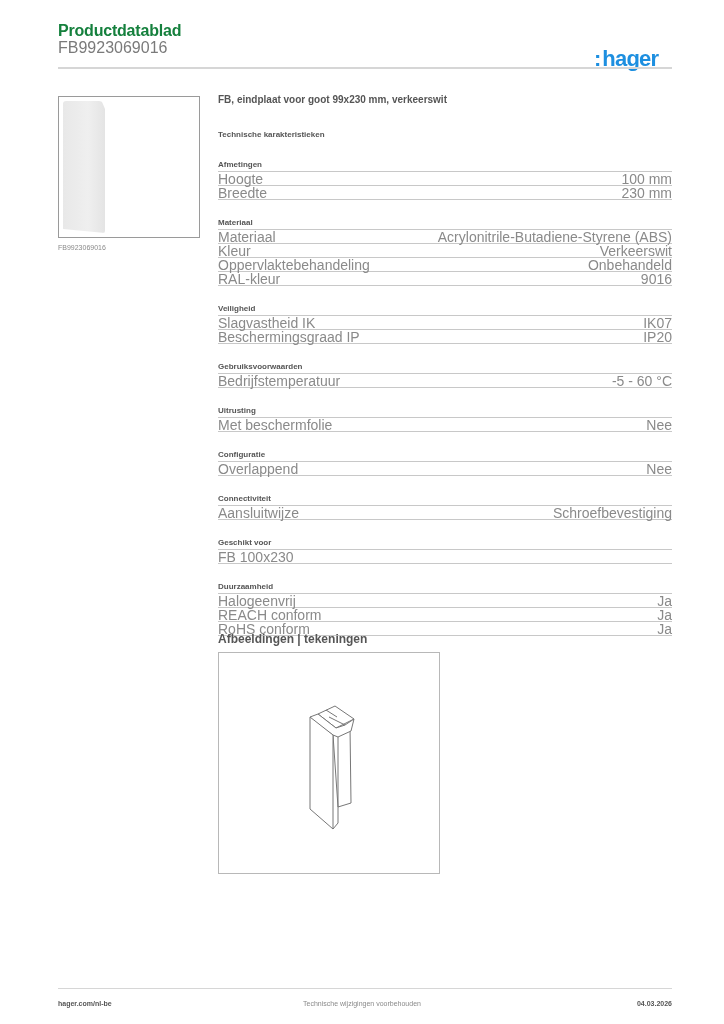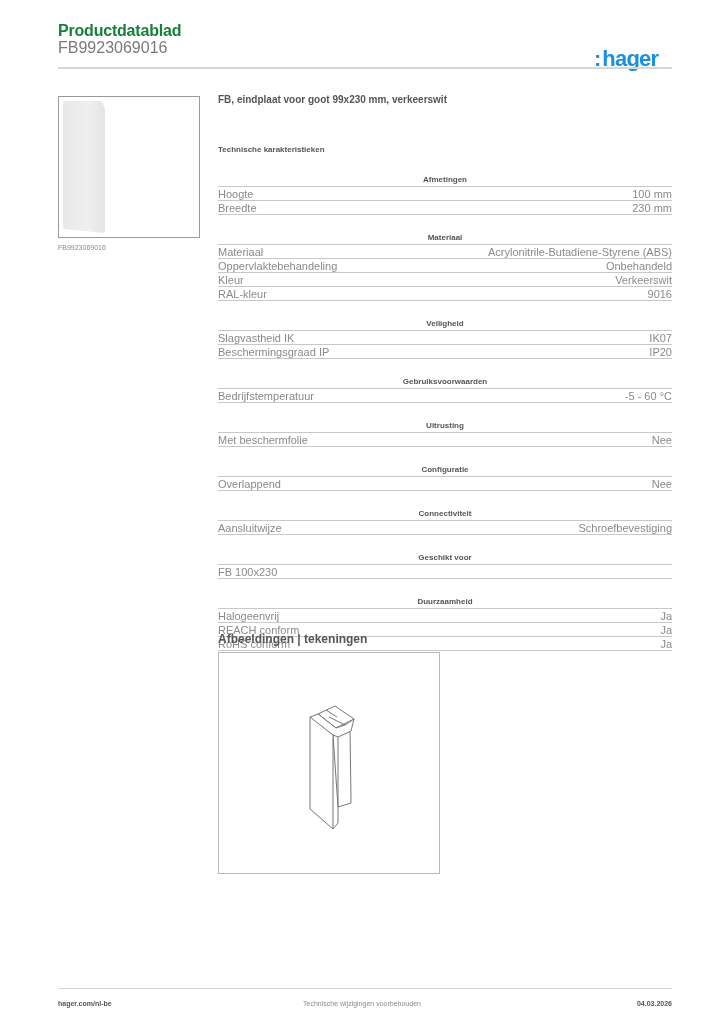--- a/index.html
+++ b/index.html
@@ -31,29 +31,29 @@
       position: absolute; left: 4px; top: 4px; width: 42px; height: 132px;
       background: linear-gradient(90deg, #e8e8e8 0%, #efefef 60%, #e4e4e4 100%);
       border-radius: 3px 6px 2px 2px;
       clip-path: polygon(0 0, 92% 0, 100% 6%, 100% 100%, 0 97%);
     }
     .thumb-caption {
       position: absolute; left: 58px; top: 244px; font-size: 7px; color: #8a8a8a;
     }
     .main { position: absolute; left: 218px; top: 94px; width: 454px; }
     .product-name { font-size: 10px; font-weight: bold; color: #555; height: 12px; }
-    .tech-title { font-size: 8px; font-weight: bold; color: #555; margin-top: 39px; height: 12px; }
-    .section { margin-top: 17px; text-align: center; }
+    .tech-title { font-size: 8px; font-weight: bold; color: #555; margin-top: 24px; height: 12px; }
+    .section { margin-top: 17px; }
     .section.first { margin-top: 17px; }
     .section-title {
       font-size: 8px; font-weight: bold; color: #555; height: 11px; line-height: 11px;
       border-bottom: 1px solid #c8c8c8; padding-bottom: 1px;
     }
     .row {
-      display: flex; justify-content: space-between; font-size: 11px; color: #8a8a8a;
+      display: flex; justify-content: space-between; font-size: 14px; color: #8a8a8a;
       height: 13px; line-height: 14px; border-bottom: 1px solid #c8c8c8;
     }
     .section.gap-large { }
     .images-title {
       position: absolute; left: 218px; top: 632px; font-size: 12px; font-weight: bold; color: #555;
     }
     .drawing-box {
       position: absolute; left: 218px; top: 652px; width: 222px; height: 222px;
       border: 1px solid #b8b8b8; box-sizing: border-box; background: #fff;
     }
@@ -93,26 +93,26 @@
       </div>
   </div>
 
   <div class="section">
     <div class="section-title">Materiaal</div>
     <div class="row">
         <span>Materiaal</span>
         <span>Acrylonitrile-Butadiene-Styrene (ABS)</span>
       </div>
     <div class="row">
+        <span>Kleur</span>
+        <span>Verkeerswit</span>
+      </div>
+    <div class="row">
         <span>Oppervlaktebehandeling</span>
         <span>Onbehandeld</span>
-      </div>
-    <div class="row">
-        <span>Kleur</span>
-        <span>Verkeerswit</span>
       </div>
     <div class="row">
         <span>RAL-kleur</span>
         <span>9016</span>
       </div>
   </div>
 
   <div class="section">
     <div class="section-title">Veiligheid</div>
     <div class="row">

